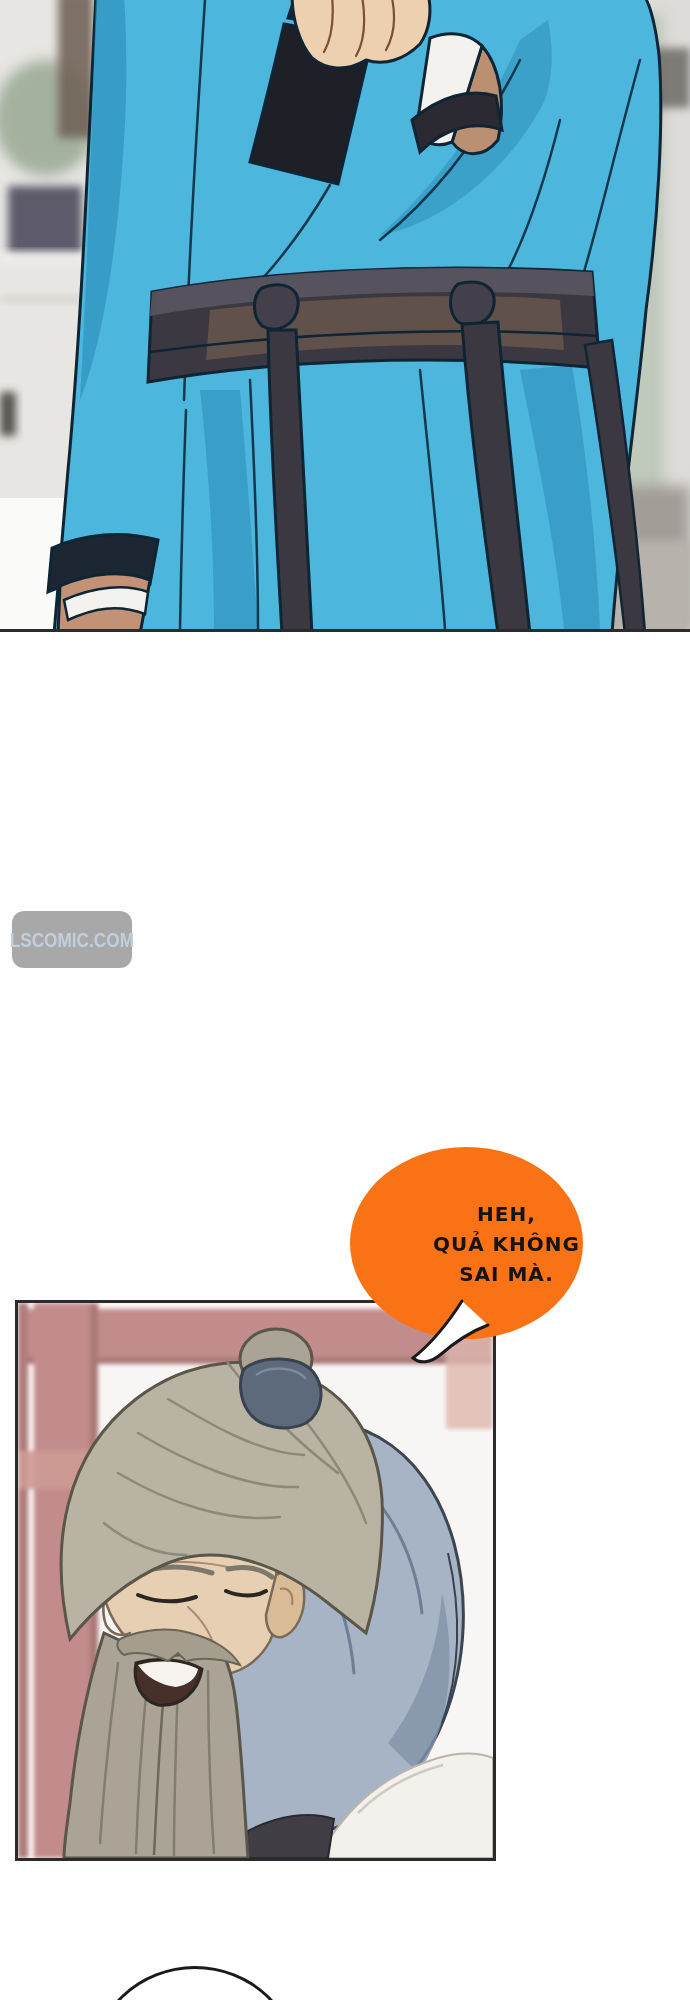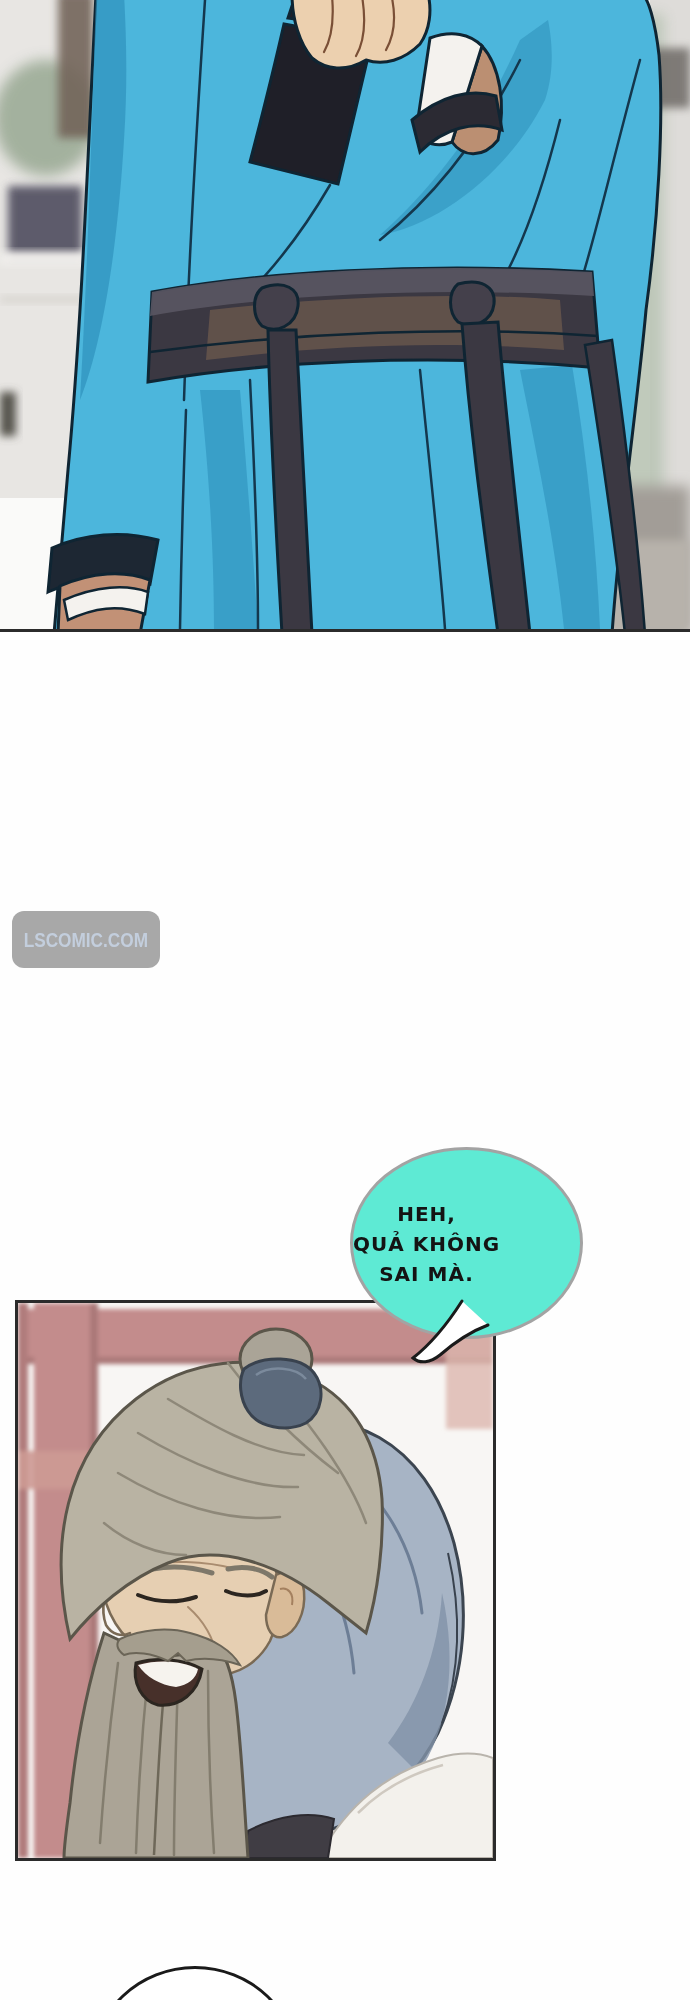--- a/index.html
+++ b/index.html
@@ -9,40 +9,40 @@
     font-family:"Liberation Sans", sans-serif;
   }
   
   #panel-1{
     position:absolute;left:0;top:0;width:690px;height:629px;
     border-bottom:3px solid #2b2b2b;overflow:hidden;background:#fafaf9;
   }
   #panel-1 svg{display:block;}
   
   #watermark-badge{
-    position:absolute;left:12px;top:911px;width:148px;height:57px;
+    position:absolute;left:12px;top:911px;width:120px;height:57px;
     background:#a8a8a8;border-radius:12px;
     display:flex;align-items:center;justify-content:center;
   }
   #watermark-text{
     color:#c3cedd;font-weight:bold;font-size:21px;letter-spacing:0px;
     transform:scaleX(0.82);white-space:nowrap;
     font-family:"Liberation Sans", sans-serif;
   }
   
   #panel-2{
     position:absolute;left:15px;top:1300px;width:475px;height:555px;
     border:3px solid #2b2b2b;overflow:hidden;background:#f8f6f4;box-sizing:content-box;
   }
   #panel-2 svg{display:block;}
   
   #speech-bubble{
     position:absolute;left:350px;top:1147px;width:227px;height:186px;
-    background:#5eead4;border:3px solid #a3a3a3;border-radius:50%;
-    z-index:5;display:flex;align-items:center;justify-content:flex-start;
+    background:#f97316;border:3px solid #f97316;border-radius:50%;
+    z-index:5;display:flex;align-items:center;justify-content:flex-end;
   }
   #speech-bubble-text{
     text-align:center;color:#141414;font-weight:bold;font-size:20px;
     line-height:1.5;letter-spacing:1px;font-family:"DejaVu Sans", sans-serif;
     padding-top:2px;
   }
   #bubble-tail{position:absolute;left:398px;top:1293px;z-index:6;}
   
   #partial-bubble{
     position:absolute;left:92px;top:1966px;width:200px;height:190px;

